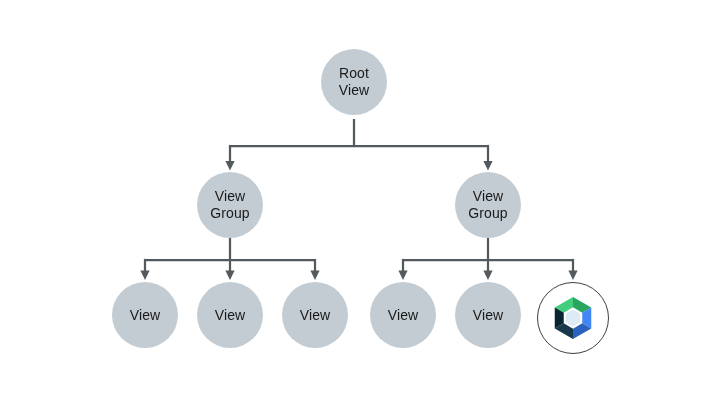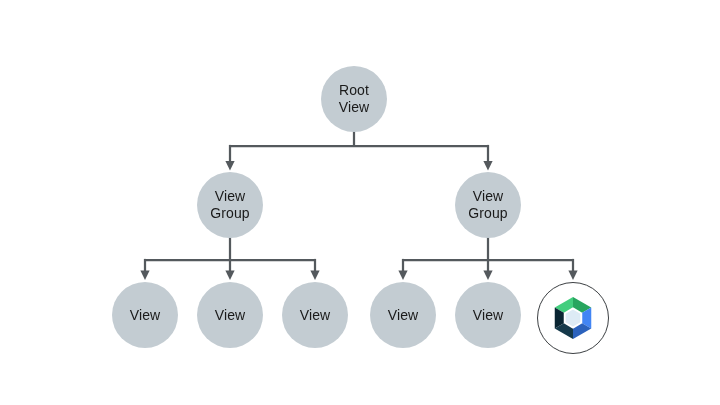--- a/index.html
+++ b/index.html
@@ -61,21 +61,21 @@
       <polygon points="483.4,161 492.6,161 488,170.5"></polygon>
       <polygon points="140.4,270.5 149.6,270.5 145,280"></polygon>
       <polygon points="225.4,270.5 234.6,270.5 230,280"></polygon>
       <polygon points="310.4,270.5 319.6,270.5 315,280"></polygon>
       <polygon points="398.4,270.5 407.6,270.5 403,280"></polygon>
       <polygon points="483.4,270.5 492.6,270.5 488,280"></polygon>
       <polygon points="568.4,270.5 577.6,270.5 573,280"></polygon>
     </g>
   </svg>
 
-  <div class="node" style="left:321px;top:66px">
+  <div class="node" style="left:321px;top:49px">
     <span class="lbl">Root
 View</span>
   </div>
 
   <div class="node" style="left:197px;top:172px">
     <span class="lbl">View
 Group</span>
   </div>
 
   <div class="node" style="left:455px;top:172px">

